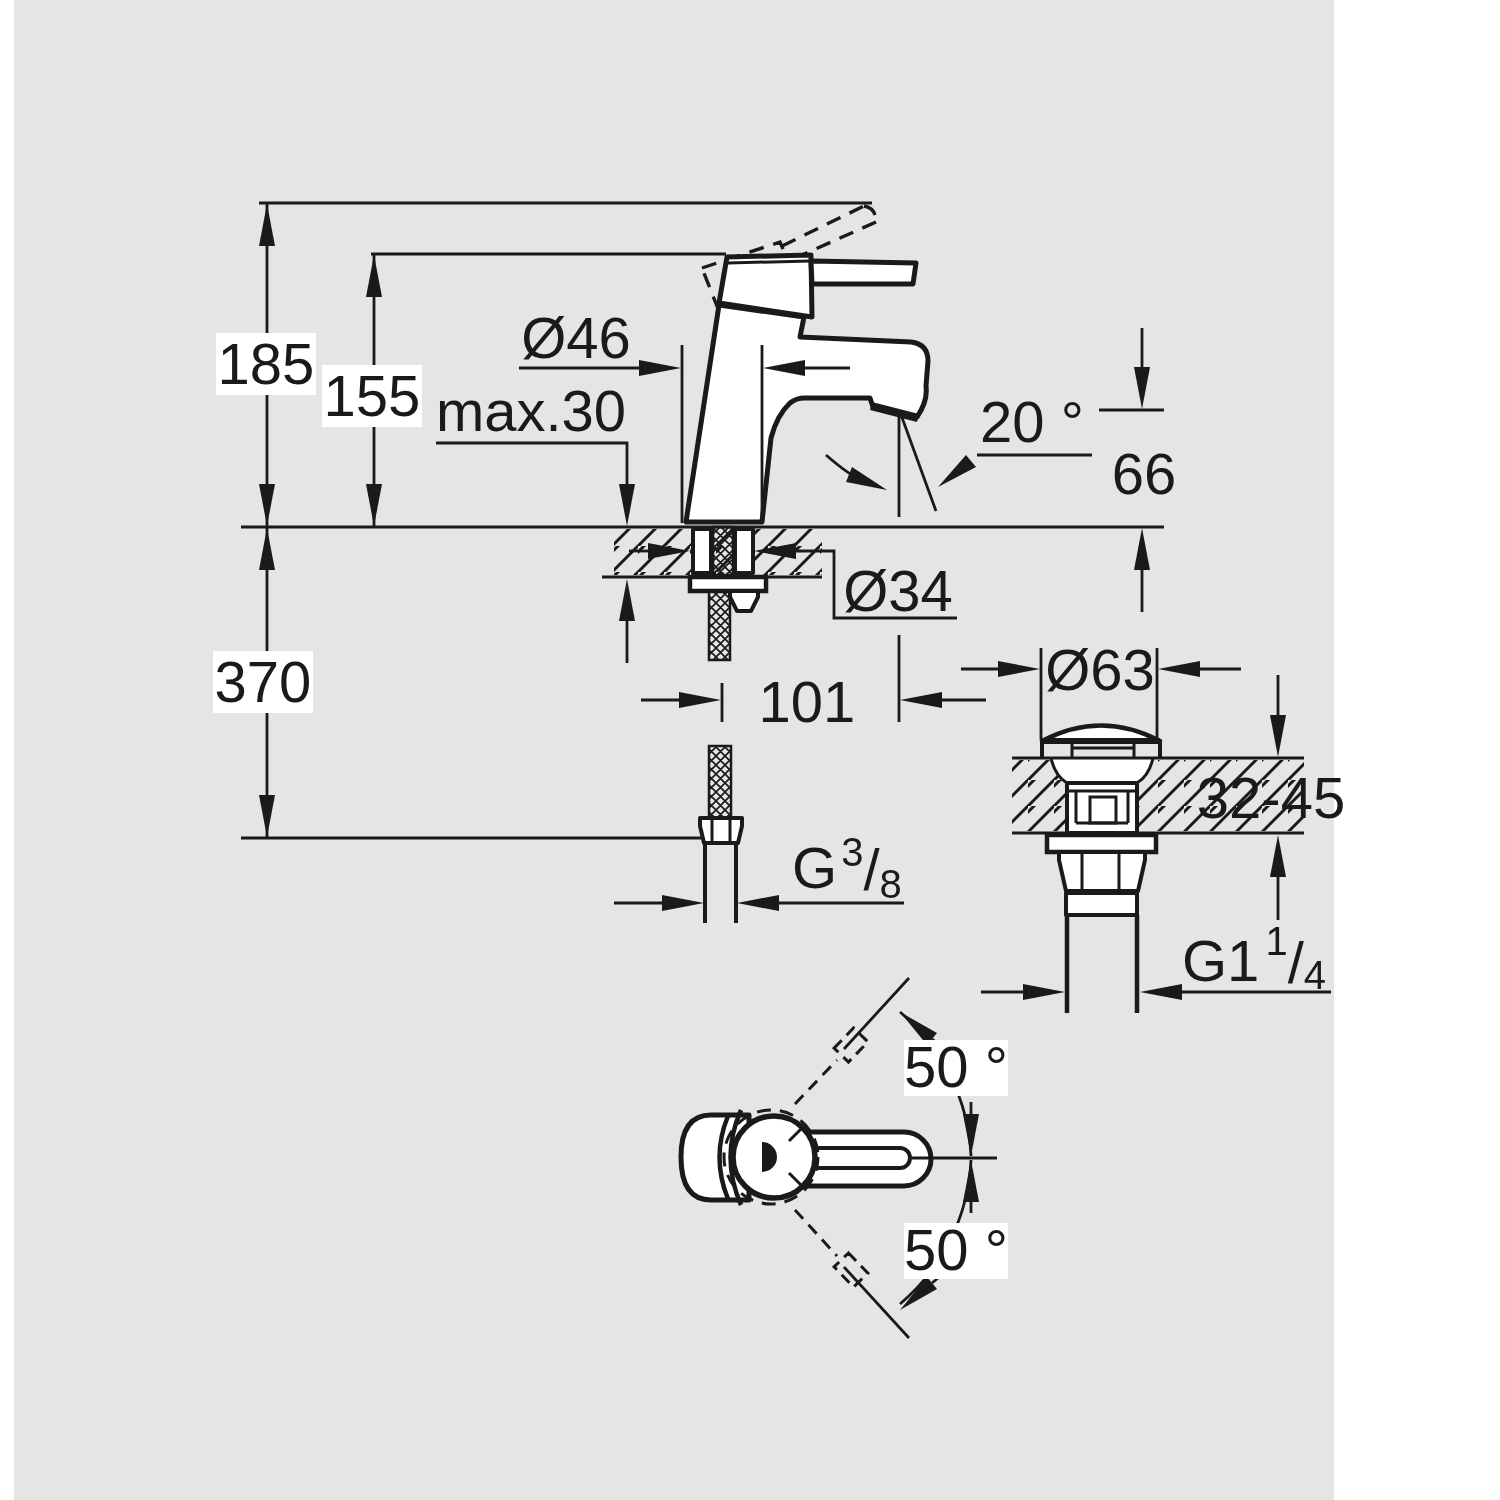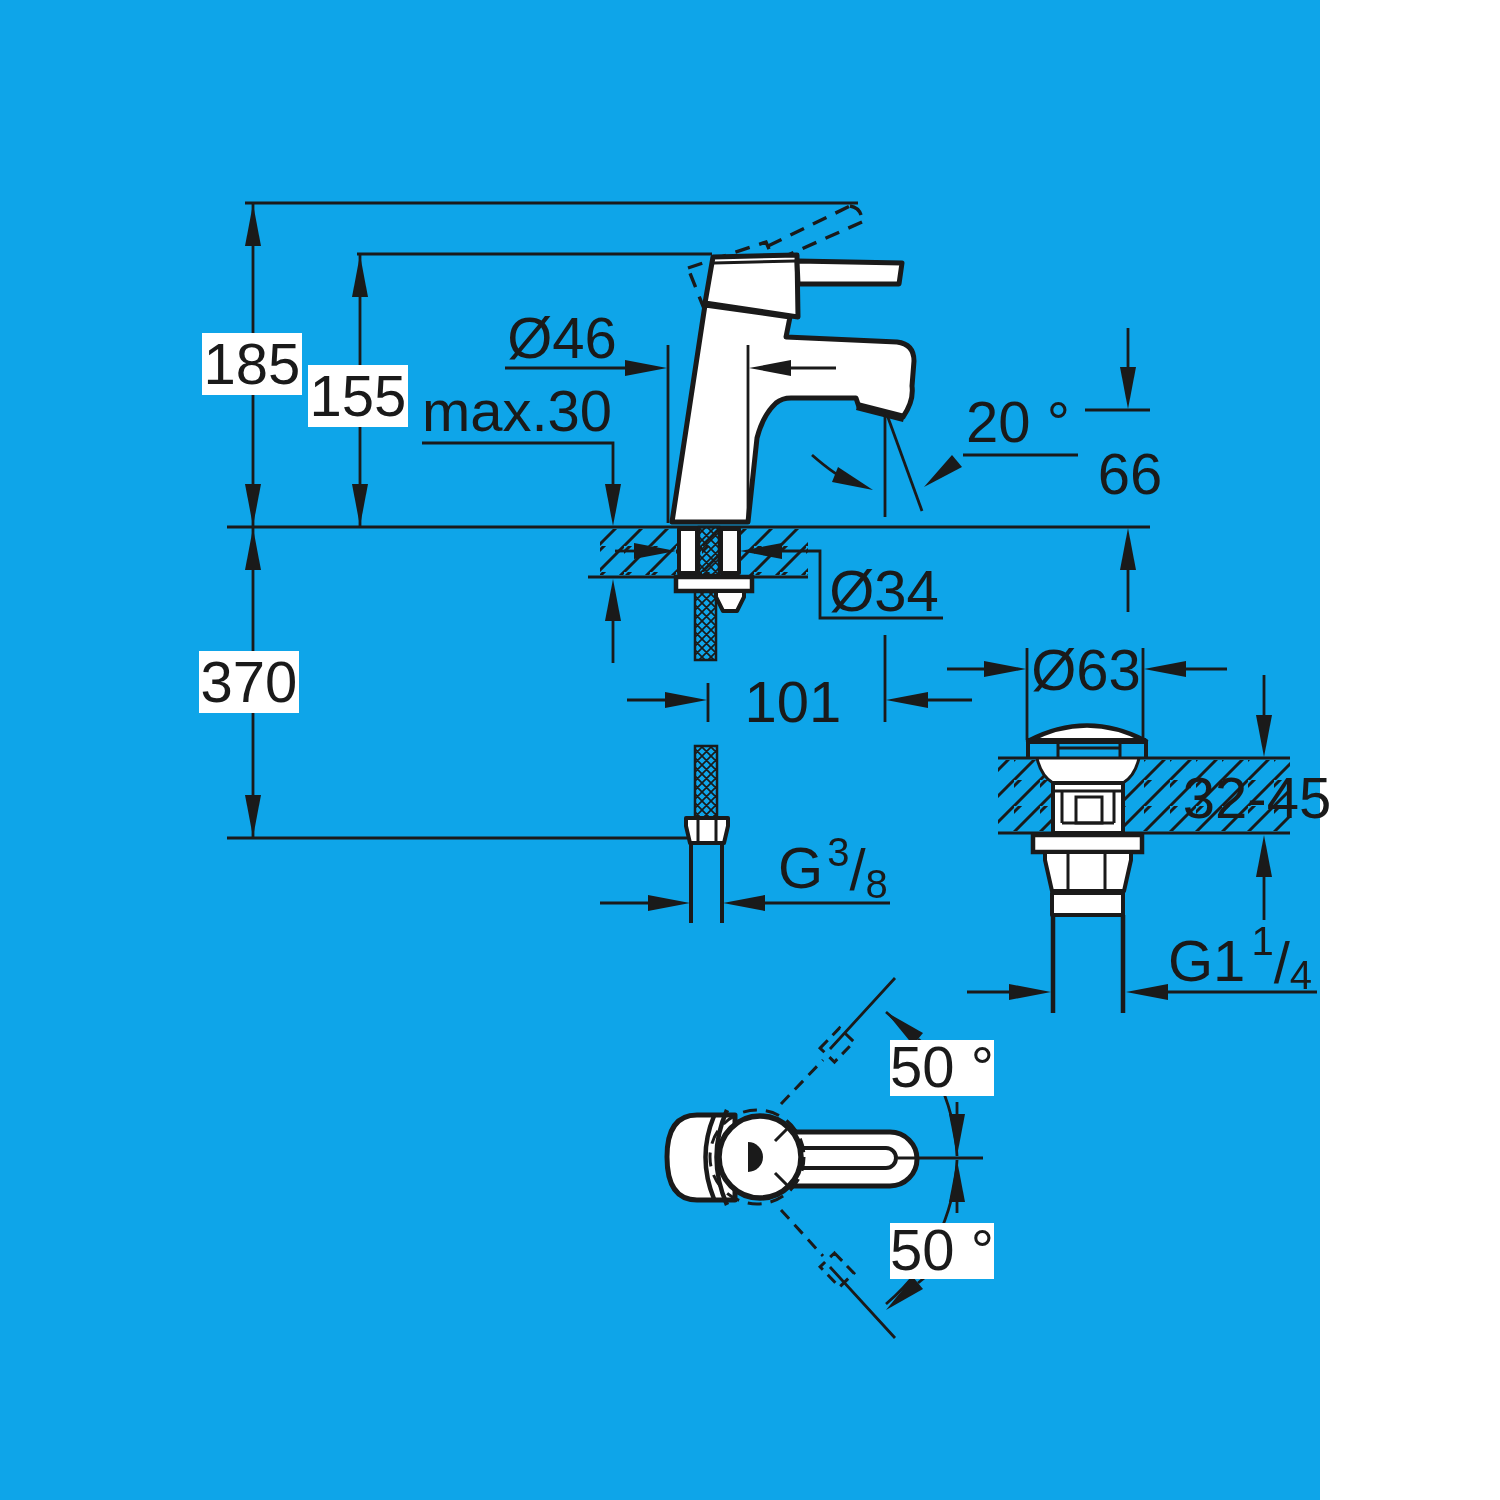--- a/index.html
+++ b/index.html
@@ -1,16 +1,16 @@
 <!DOCTYPE html>
 <html><head>
 <meta charset="utf-8">
 <style>
   html,body{margin:0;padding:0;background:#fff;}
-  .stage{width:1320px;height:1500px;background:#0ea5e9;position:relative;}
+  .stage{width:1320px;height:1500px;background:#e5e5e5;position:relative;margin-left:14px;}
   svg{display:block;}
   .t{font-family:"Liberation Sans","DejaVu Sans",sans-serif;font-size:58px;fill:currentColor;}
   .ts{font-size:40px;}
   .mid{text-anchor:middle;}
   .ln{stroke:currentColor;stroke-width:2.8;fill:none;stroke-linecap:butt;}
   .obj{stroke:currentColor;stroke-width:5;fill:#fff;stroke-linejoin:round;}
   .obj4{stroke:currentColor;stroke-width:4;fill:#fff;stroke-linejoin:round;}
   .det{stroke:currentColor;stroke-width:3;fill:none;}
   .thick{stroke:currentColor;stroke-width:3.2;fill:none;}
   .arr{fill:currentColor;stroke:none;}

